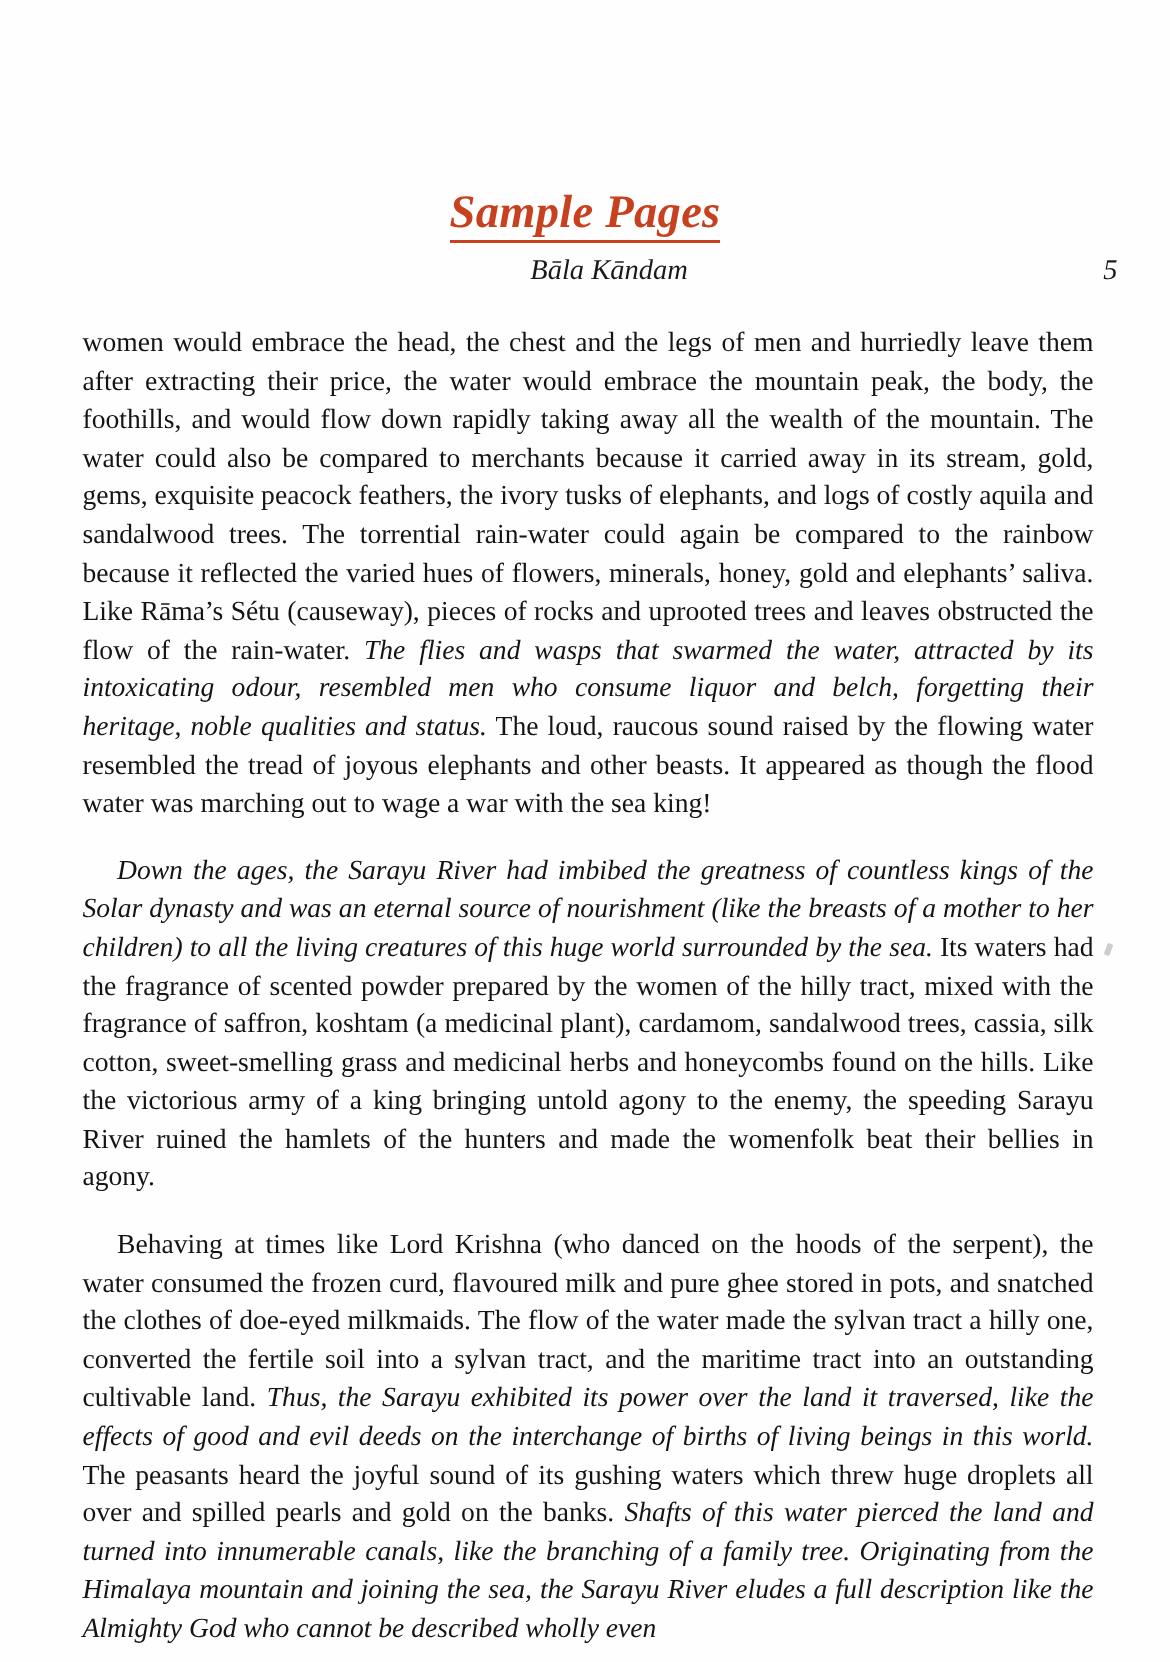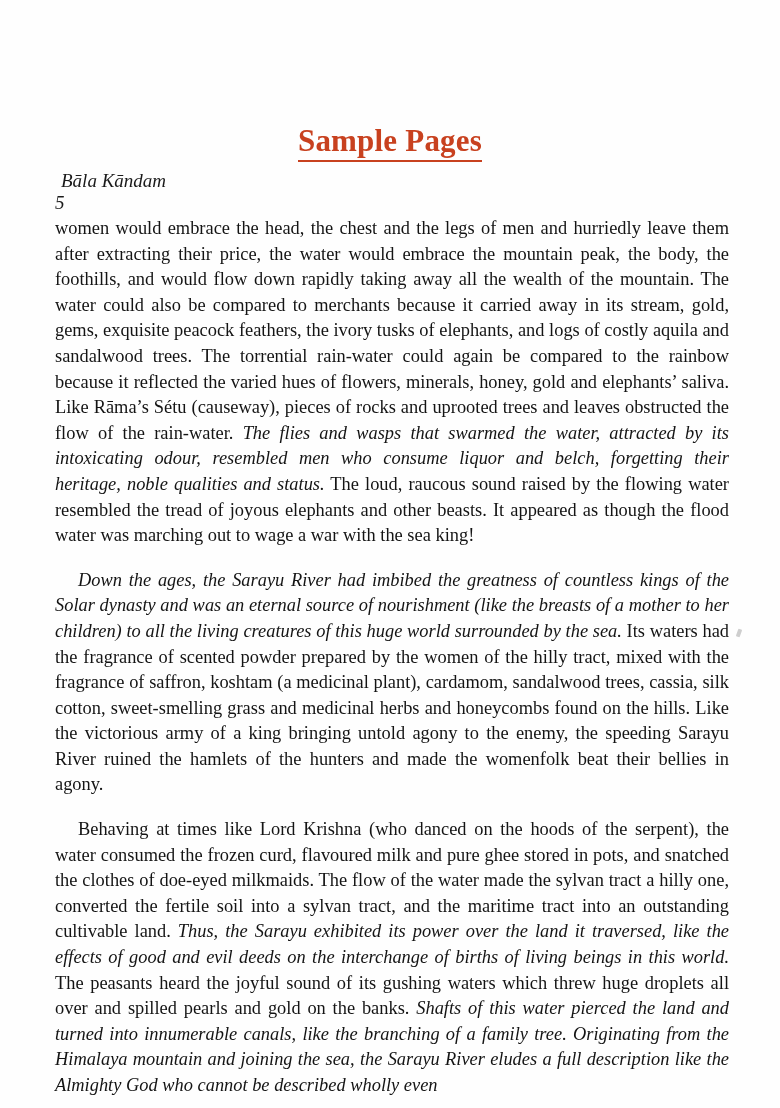--- a/index.html
+++ b/index.html
@@ -23,20 +23,21 @@
     background: #fefefe;
   }
 
   
   .heading-block {
     position: absolute;
     left: 0;
     right: 0;
     top: 124px;
     text-align: center;
+    font-style: italic;
   }
 
   .page-title {
     display: inline-block;
     font-family: "Liberation Serif", "DejaVu Serif", serif;
     font-weight: bold;
     font-size: 31px;
     line-height: 1.08;
     letter-spacing: 0.2px;
     color: #c8411f;
@@ -44,21 +45,20 @@
     border-bottom: 2.5px solid #c8411f;
   }
 
   .subtitle-row {
     position: absolute;
     left: 55px;
     right: 35px;
     top: 170px;
     display: flex;
     align-items: baseline;
-    flex-direction: column;
   }
   .subtitle-spacer { flex: 1 1 0; }
   .book-subtitle {
     font-style: italic;
     font-size: 19px;
     color: #1a1a1a;
     white-space: nowrap;
     transform: translateX(6px);
   }
   .folio {

